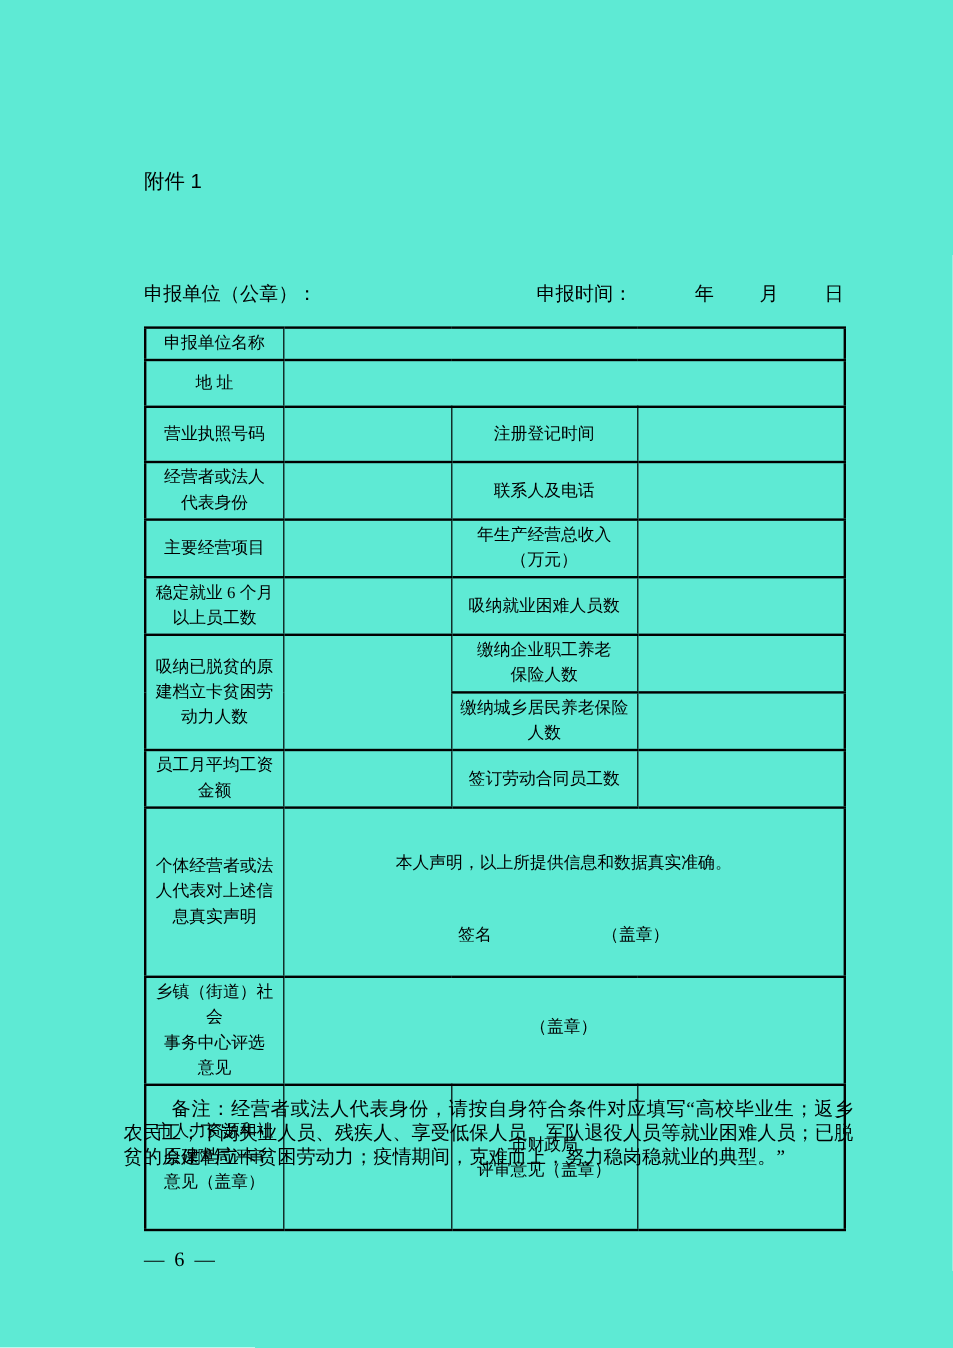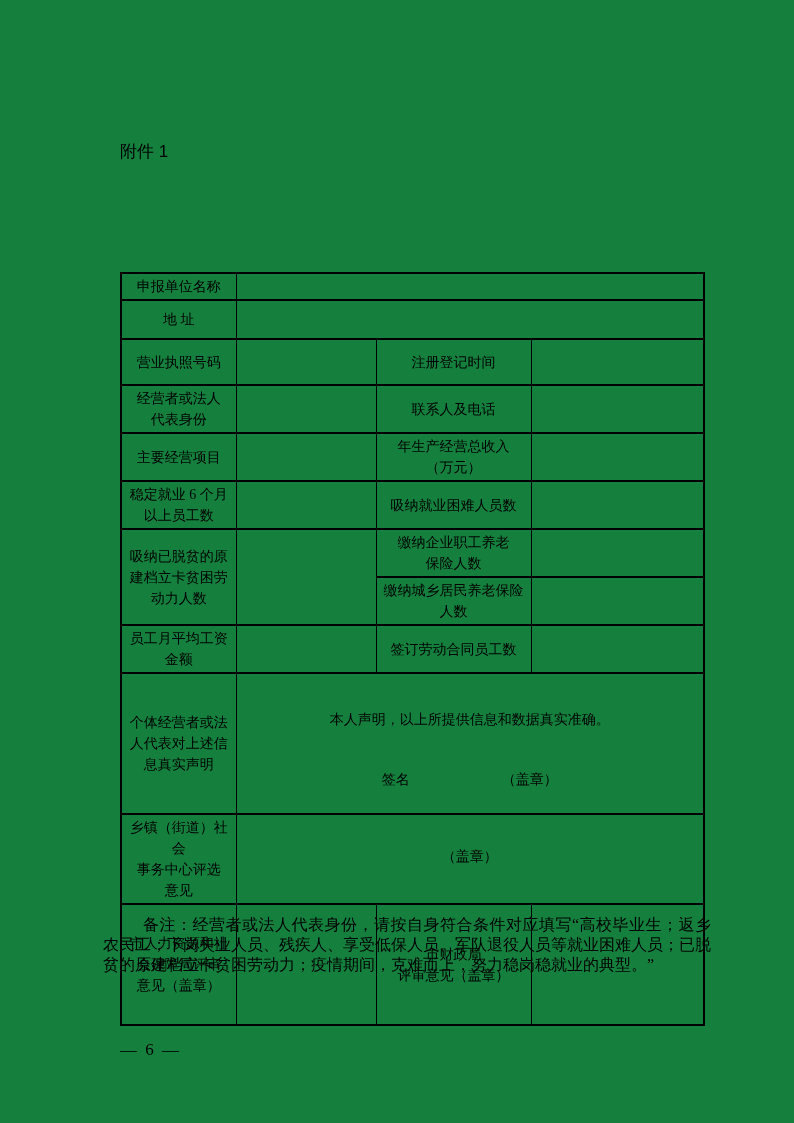--- a/index.html
+++ b/index.html
@@ -1,18 +1,18 @@
 <!DOCTYPE html>
 <html><head>
 <meta charset="utf-8">
 <style>
   html,body { margin:0; padding:0; background:#ffffff; }
   .page {
     position:relative; width:794px; height:1123px; margin:0 auto;
-    background:#15803d; color:#000;
+    background:#5eead4; color:#000;
     font-family:"Liberation Serif","DejaVu Serif",serif;
     overflow:hidden;
   }
   .attachment {
     position:absolute; left:120px; top:140px;
     font-family:"Liberation Sans","DejaVu Sans",sans-serif;
     font-size:17px;
   }
   .title {
     position:absolute; left:0; top:176px; width:100%;
@@ -65,20 +65,29 @@
   }
 </style>
 </head>
 <body>
 
 <div class="page">
 
   <div class="attachment">附件 1</div>
 
 
+  <div class="subheader">
+    <span>申报单位（公章）：</span>
+    <span class="time-group">
+      <span>申报时间：</span>
+      <span class="y">年</span>
+      <span class="m">月</span>
+      <span class="d">日</span>
+    </span>
+  </div>
 
   <table class="form">
     <colgroup>
       <col style="width:115px">
         <col style="width:140px">
         <col style="width:155px">
         <col style="width:173px">
     </colgroup>
     <tbody>
         <tr class="r1">

